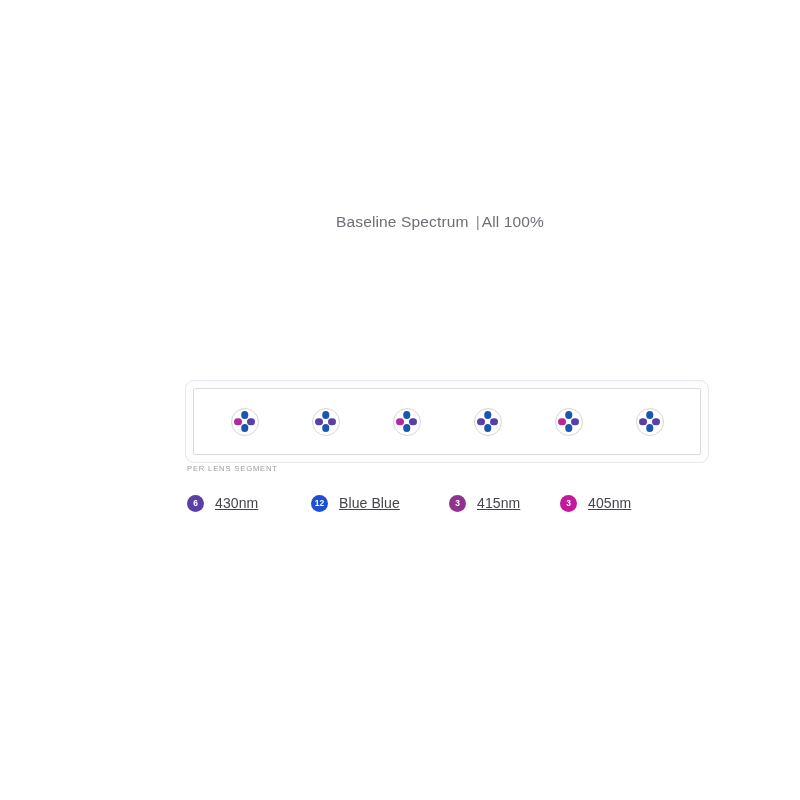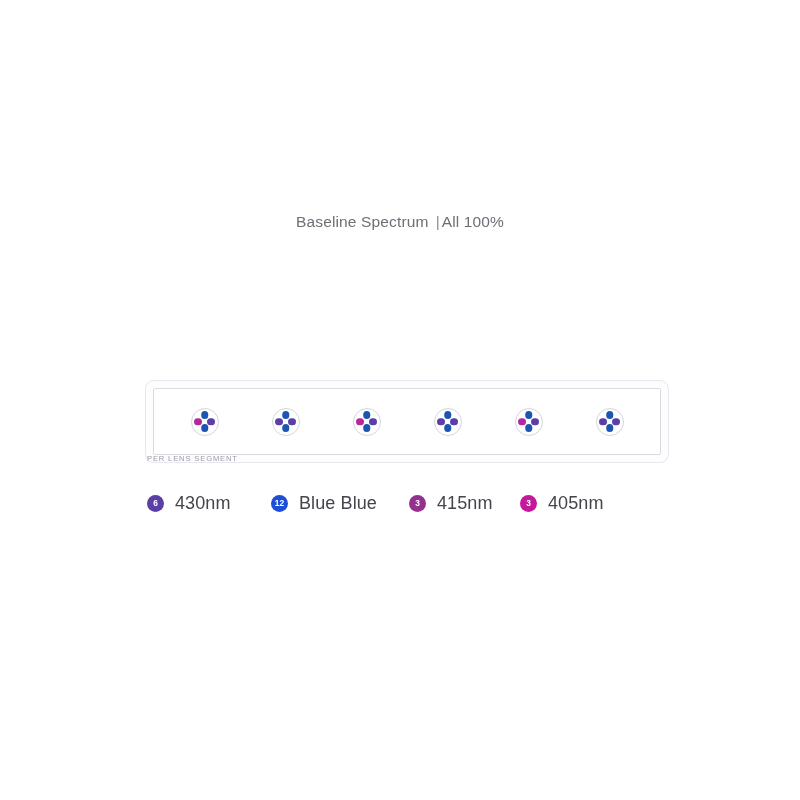--- a/index.html
+++ b/index.html
@@ -11,20 +11,21 @@
     font-family: "Liberation Sans", sans-serif;
     -webkit-font-smoothing: antialiased;
   }
 
   .stage {
     position: relative;
     width: 682px;
     height: 800px;
     overflow: hidden;
     background: #ffffff;
+    margin-left: 40px;
   }
 
   
   .title-row {
     position: absolute;
     left: 0;
     top: 213px;
     width: 800px;
     text-align: center;
     white-space: nowrap;
@@ -93,21 +94,21 @@
   }
   .led.top    { left: 50%; top: 2.6px;  transform: translateX(-50%); }
   .led.bottom { left: 50%; bottom: 2.6px; transform: translateX(-50%); }
   .led.left   { top: 50%; left: 2.6px;  transform: translateY(-50%); }
   .led.right  { top: 50%; right: 2.6px; transform: translateY(-50%); }
 
   
   .legend-caption {
     position: absolute;
     left: 147px;
-    top: 454px;
+    top: 464px;
     font-size: 7.6px;
     letter-spacing: 0.85px;
     color: #9a9aa4;
     font-weight: 400;
     text-transform: uppercase;
   }
 
   .legend-row {
     position: absolute;
     left: 147px;
@@ -131,23 +132,24 @@
     align-items: center;
     justify-content: center;
     font-size: 8.4px;
     font-weight: 700;
     color: #ffffff;
     line-height: 1;
     flex: 0 0 auto;
   }
   .legend-label {
     margin-left: 11px;
-    font-size: 18px;
+    font-size: 14px;
     color: #44444c;
     letter-spacing: 0.1px;
+    text-decoration: underline;
   }
 </style>
 </head>
 <body>
 
 <div class="stage">
 
   <div class="title-row">
     <span class="title-main">Baseline Spectrum</span><span class="title-sep">|</span><span class="title-sub">All 100%</span>
   </div>

